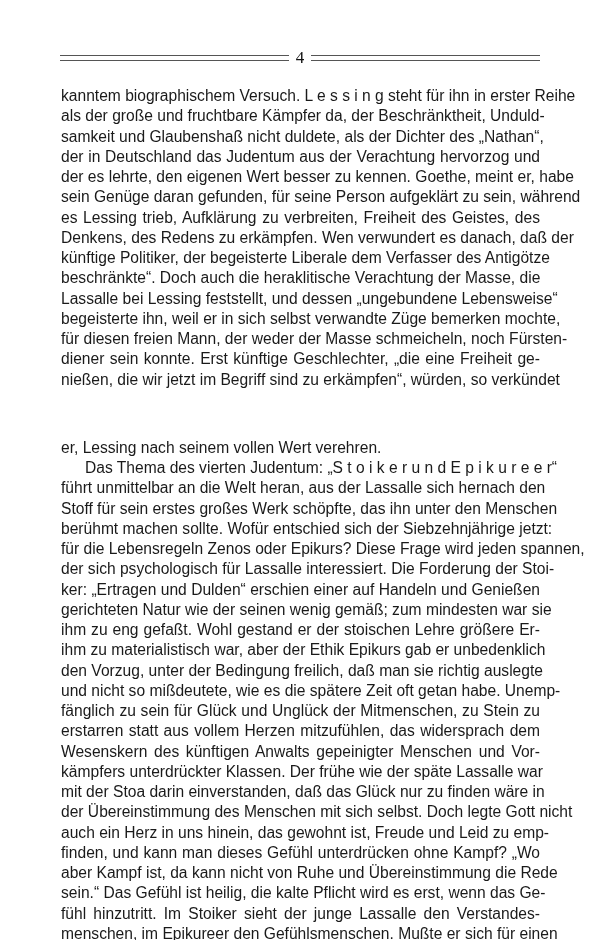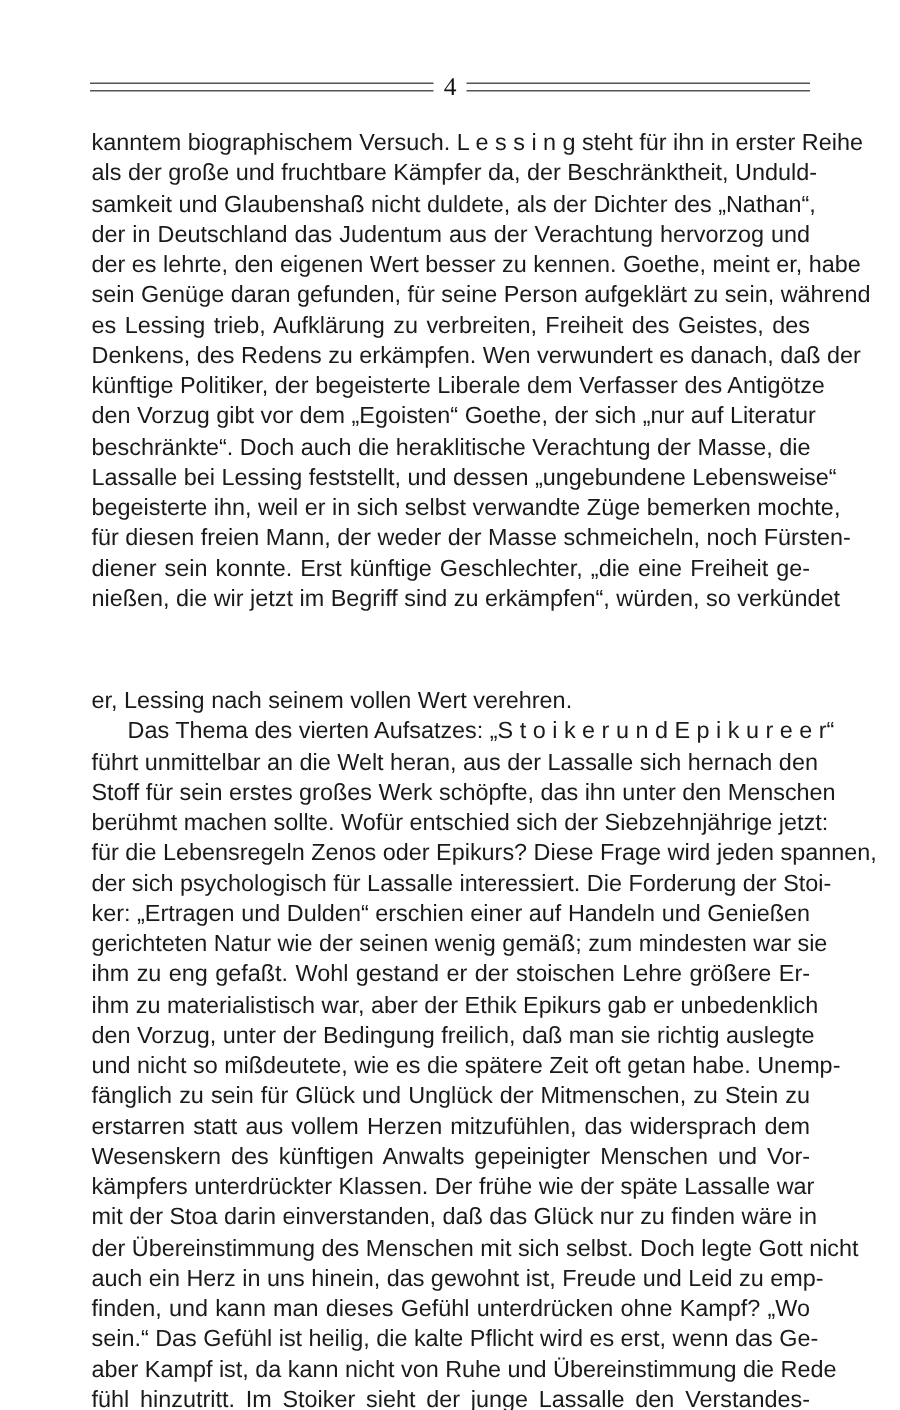--- a/index.html
+++ b/index.html
@@ -73,45 +73,44 @@
 <div class="body-text" id="body-text">
     <div class="line">kanntem biographischem Versuch. L e s s i n g steht für ihn in erster Reihe</div>
     <div class="line">als der große und fruchtbare Kämpfer da, der Beschränktheit, Unduld-</div>
     <div class="line">samkeit und Glaubenshaß nicht duldete, als der Dichter des „Nathan“,</div>
     <div class="line">der in Deutschland das Judentum aus der Verachtung hervorzog und</div>
     <div class="line">der es lehrte, den eigenen Wert besser zu kennen. Goethe, meint er, habe</div>
     <div class="line">sein Genüge daran gefunden, für seine Person aufgeklärt zu sein, während</div>
     <div class="line">es Lessing trieb, Aufklärung zu verbreiten, Freiheit des Geistes, des</div>
     <div class="line">Denkens, des Redens zu erkämpfen. Wen verwundert es danach, daß der</div>
     <div class="line">künftige Politiker, der begeisterte Liberale dem Verfasser des Antigötze</div>
-    <div class="line">den Vorzug gibt vor dem „Egoisten“ Goethe, der sich „nur auf Literatur</div>
     <div class="line">beschränkte“. Doch auch die heraklitische Verachtung der Masse, die</div>
     <div class="line">Lassalle bei Lessing feststellt, und dessen „ungebundene Lebensweise“</div>
     <div class="line">begeisterte ihn, weil er in sich selbst verwandte Züge bemerken mochte,</div>
     <div class="line">für diesen freien Mann, der weder der Masse schmeicheln, noch Fürsten-</div>
     <div class="line">diener sein konnte. Erst künftige Geschlechter, „die eine Freiheit ge-</div>
     <div class="line">nießen, die wir jetzt im Begriff sind zu erkämpfen“, würden, so verkündet</div>
     <div class="line last">er, Lessing nach seinem vollen Wert verehren.</div>
-    <div class="line indent">Das Thema des vierten Aufsatzes: „S t o i k e r  u n d  E p i k u r e e r“</div>
+    <div class="line indent">Das Thema des vierten Judentum: „S t o i k e r  u n d  E p i k u r e e r“</div>
     <div class="line">führt unmittelbar an die Welt heran, aus der Lassalle sich hernach den</div>
     <div class="line">Stoff für sein erstes großes Werk schöpfte, das ihn unter den Menschen</div>
     <div class="line">berühmt machen sollte. Wofür entschied sich der Siebzehnjährige jetzt:</div>
     <div class="line">für die Lebensregeln Zenos oder Epikurs? Diese Frage wird jeden spannen,</div>
     <div class="line">der sich psychologisch für Lassalle interessiert. Die Forderung der Stoi-</div>
     <div class="line">ker: „Ertragen und Dulden“ erschien einer auf Handeln und Genießen</div>
     <div class="line">gerichteten Natur wie der seinen wenig gemäß; zum mindesten war sie</div>
     <div class="line">ihm zu eng gefaßt. Wohl gestand er der stoischen Lehre größere Er-</div>
     <div class="line">ihm zu materialistisch war, aber der Ethik Epikurs gab er unbedenklich</div>
     <div class="line">den Vorzug, unter der Bedingung freilich, daß man sie richtig auslegte</div>
     <div class="line">und nicht so mißdeutete, wie es die spätere Zeit oft getan habe. Unemp-</div>
     <div class="line">fänglich zu sein für Glück und Unglück der Mitmenschen, zu Stein zu</div>
     <div class="line">erstarren statt aus vollem Herzen mitzufühlen, das widersprach dem</div>
     <div class="line">Wesenskern des künftigen Anwalts gepeinigter Menschen und Vor-</div>
     <div class="line">kämpfers unterdrückter Klassen. Der frühe wie der späte Lassalle war</div>
     <div class="line">mit der Stoa darin einverstanden, daß das Glück nur zu finden wäre in</div>
     <div class="line">der Übereinstimmung des Menschen mit sich selbst. Doch legte Gott nicht</div>
     <div class="line">auch ein Herz in uns hinein, das gewohnt ist, Freude und Leid zu emp-</div>
     <div class="line">finden, und kann man dieses Gefühl unterdrücken ohne Kampf? „Wo</div>
+    <div class="line">aber Kampf ist, da kann nicht von Ruhe und Übereinstimmung die Rede</div>
     <div class="line">sein.“ Das Gefühl ist heilig, die kalte Pflicht wird es erst, wenn das Ge-</div>
-    <div class="line">aber Kampf ist, da kann nicht von Ruhe und Übereinstimmung die Rede</div>
     <div class="line">fühl hinzutritt. Im Stoiker sieht der junge Lassalle den Verstandes-</div>
     <div class="line">menschen, im Epikureer den Gefühlsmenschen. Mußte er sich für einen</div>
   </div>
 
 </body></html>

